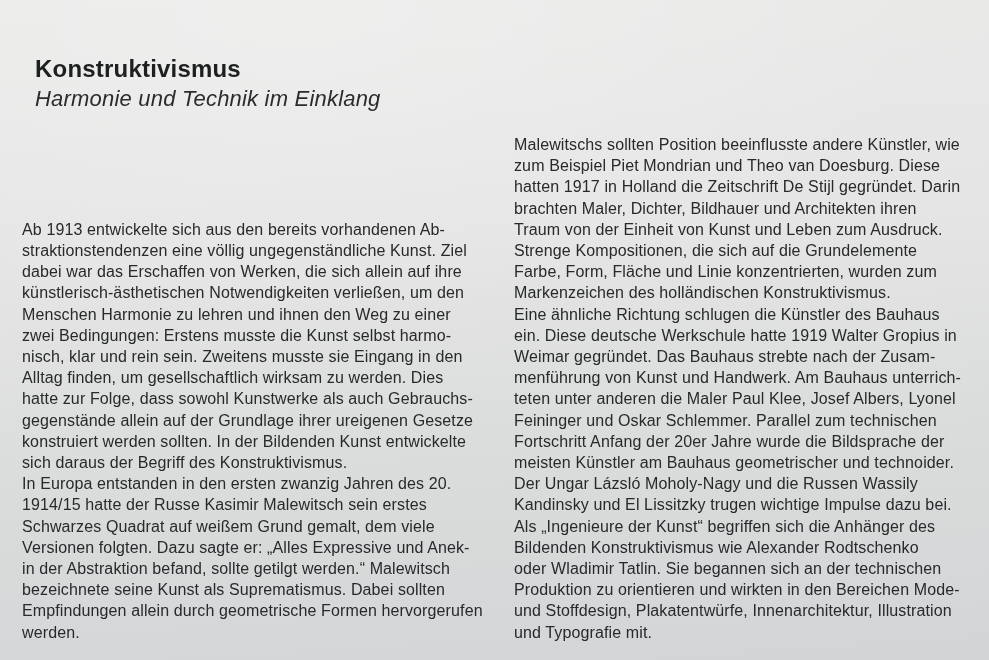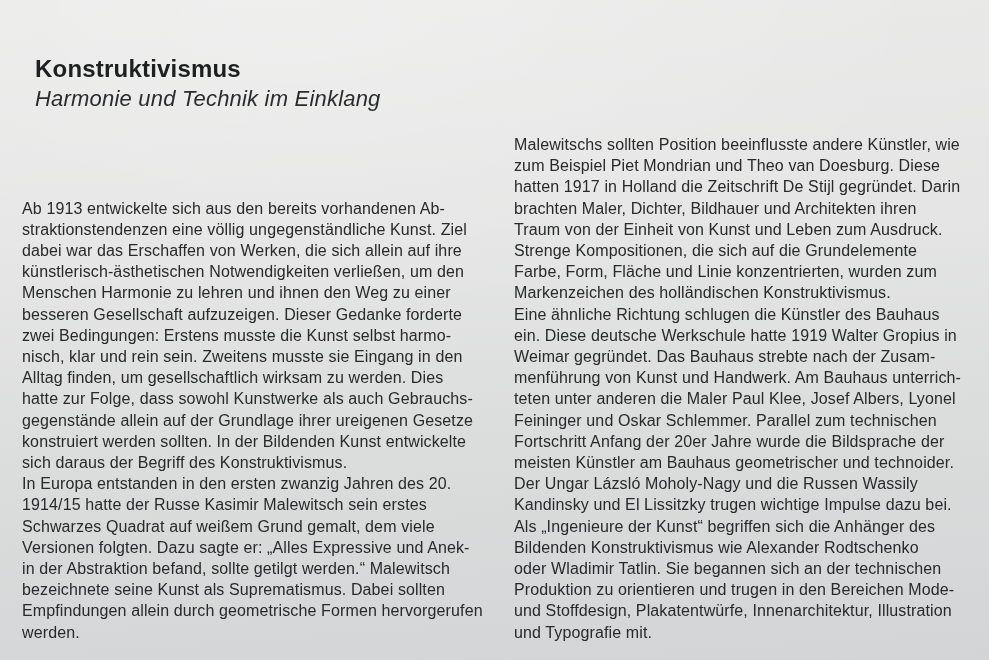--- a/index.html
+++ b/index.html
@@ -69,21 +69,20 @@
 <div class="panel">
   <div class="title">Konstruktivismus</div>
   <div class="subtitle">Harmonie und Technik im Einklang</div>
   <div class="columns">
     <div class="column" id="col-left">
         <div class="line"><span>Ab 1913 entwickelte sich aus den bereits vorhandenen Ab-</span></div>
         <div class="line"><span>straktionstendenzen eine völlig ungegenständliche Kunst. Ziel</span></div>
         <div class="line"><span>dabei war das Erschaffen von Werken, die sich allein auf ihre</span></div>
         <div class="line"><span>künstlerisch-ästhetischen Notwendigkeiten verließen, um den</span></div>
         <div class="line"><span>Menschen Harmonie zu lehren und ihnen den Weg zu einer</span></div>
-        <div class="line"><span>besseren Gesellschaft aufzuzeigen. Dieser Gedanke forderte</span></div>
         <div class="line"><span>zwei Bedingungen: Erstens musste die Kunst selbst harmo-</span></div>
         <div class="line"><span>nisch, klar und rein sein. Zweitens musste sie Eingang in den</span></div>
         <div class="line"><span>Alltag finden, um gesellschaftlich wirksam zu werden. Dies</span></div>
         <div class="line"><span>hatte zur Folge, dass sowohl Kunstwerke als auch Gebrauchs-</span></div>
         <div class="line"><span>gegenstände allein auf der Grundlage ihrer ureigenen Gesetze</span></div>
         <div class="line"><span>konstruiert werden sollten. In der Bildenden Kunst entwickelte</span></div>
         <div class="line"><span>sich daraus der Begriff des </span><span class="it">Konstruktivismus</span><span>.</span></div>
         <div class="line"><span>In Europa entstanden in den ersten zwanzig Jahren des 20.</span></div>
         <div class="line"><span>1914/15 hatte der Russe Kasimir Malewitsch sein erstes</span></div>
         <div class="line"><span class="it">Schwarzes Quadrat</span><span> auf weißem Grund gemalt, dem viele</span></div>
@@ -108,18 +107,18 @@
         <div class="line"><span>menführung von Kunst und Handwerk. Am Bauhaus unterrich-</span></div>
         <div class="line"><span>teten unter anderen die Maler Paul Klee, Josef Albers, Lyonel</span></div>
         <div class="line"><span>Feininger und Oskar Schlemmer. Parallel zum technischen</span></div>
         <div class="line"><span>Fortschritt Anfang der 20er Jahre wurde die Bildsprache der</span></div>
         <div class="line"><span>meisten Künstler am Bauhaus geometrischer und technoider.</span></div>
         <div class="line"><span>Der Ungar Lázsló Moholy-Nagy und die Russen Wassily</span></div>
         <div class="line"><span>Kandinsky und El Lissitzky trugen wichtige Impulse dazu bei.</span></div>
         <div class="line"><span>Als „Ingenieure der Kunst“ begriffen sich die Anhänger des</span></div>
         <div class="line"><span class="it">Bildenden Konstruktivismus</span><span> wie Alexander Rodtschenko</span></div>
         <div class="line"><span>oder Wladimir Tatlin. Sie begannen sich an der technischen</span></div>
-        <div class="line"><span>Produktion zu orientieren und trugen in den Bereichen Mode-</span></div>
+        <div class="line"><span>Produktion zu orientieren und wirkten in den Bereichen Mode-</span></div>
         <div class="line"><span>und Stoffdesign, Plakatentwürfe, Innenarchitektur, Illustration</span></div>
         <div class="line"><span>und Typografie mit.</span></div>
       </div>
   </div>
 </div>
 
 </body></html>

